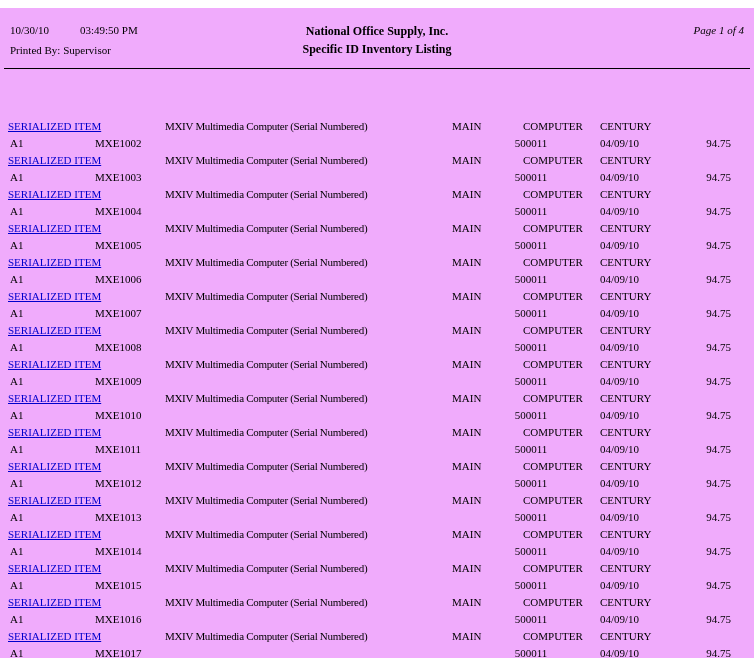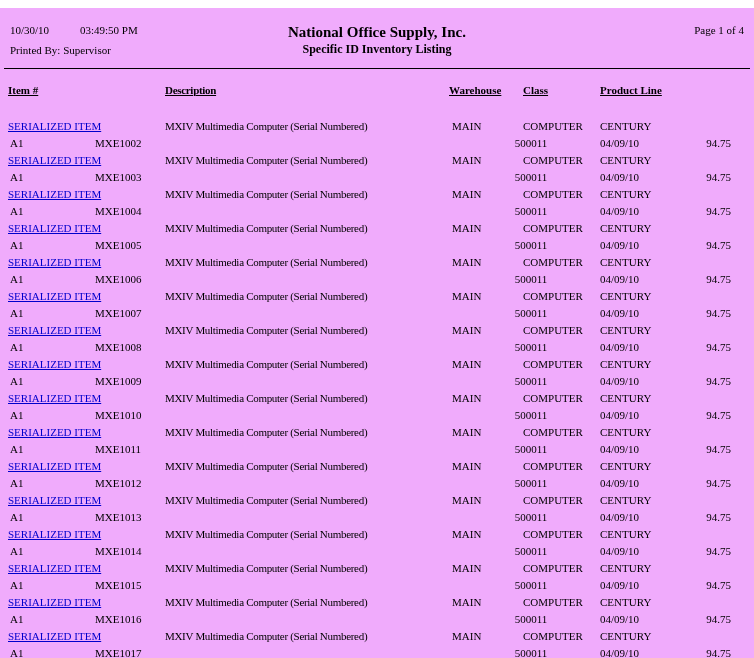--- a/index.html
+++ b/index.html
@@ -15,22 +15,22 @@
     height: 658px;
     background: #f0abfc;
     overflow: hidden;
     margin-top: 8px;
   }
   .abs { position: absolute; white-space: nowrap; }
 
   
   .hdr-date    { left: 10px;  top: 16px; }
   .hdr-time    { left: 80px;  top: 16px; text-align: right; }
-  .hdr-company { left: 0; right: 0; top: 16px; text-align: center; font-weight: bold; font-size: 15px; }
-  .hdr-page    { right: 10px; top: 16px; text-align: right; }
+  .hdr-company { left: 0; right: 0; top: 16px; text-align: center; font-weight: bold; font-size: 12px; }
+  .hdr-page    { right: 10px; top: 16px; text-align: right; font-style: italic; }
   .hdr-printedby { left: 10px; top: 36px; }
   .hdr-title   { left: 0; right: 0; top: 34px; text-align: center; font-weight: bold; font-size: 12px; }
   .hdr-rule    { left: 4px; right: 4px; top: 60px; height: 0; border-top: 1px solid #000; }
 
   
   .line { position: relative; height: 17px; }
   .line span { position: absolute; white-space: nowrap; top: 2px; }
   .c-item   { left: 8px; }
   .c-bin    { left: 10px; }
   .c-serial { left: 95px; }
@@ -67,27 +67,20 @@
     <span class="abs hdr-date">10/30/10</span>
     <span class="abs hdr-time">03:49:50 PM</span>
     <div class="abs hdr-company">National Office Supply, Inc.</div>
     <span class="abs hdr-page">Page 1 of 4</span>
     <span class="abs hdr-printedby">Printed By: Supervisor</span>
     <div class="abs hdr-title">Specific ID Inventory Listing</div>
     <div class="abs hdr-rule"></div>
   </div>
 
   <div class="col-headers">
-    <div class="line">
-      <span class="c-item">Item #</span>
-      <span class="c-desc">Description</span>
-      <span class="c-wh-h">Warehouse</span>
-      <span class="c-class">Class</span>
-      <span class="c-pl">Product Line</span>
-    </div>
   </div>
 
   <div class="rows" id="rows">
   <div class="item-row">
     <div class="line">
       <span class="c-item link" style="color: rgb(0, 0, 204);">SERIALIZED ITEM</span>
       <span class="c-desc">MXIV Multimedia Computer (Serial Numbered)</span>
       <span class="c-wh">MAIN</span>
       <span class="c-class">COMPUTER</span>
       <span class="c-pl">CENTURY</span>

